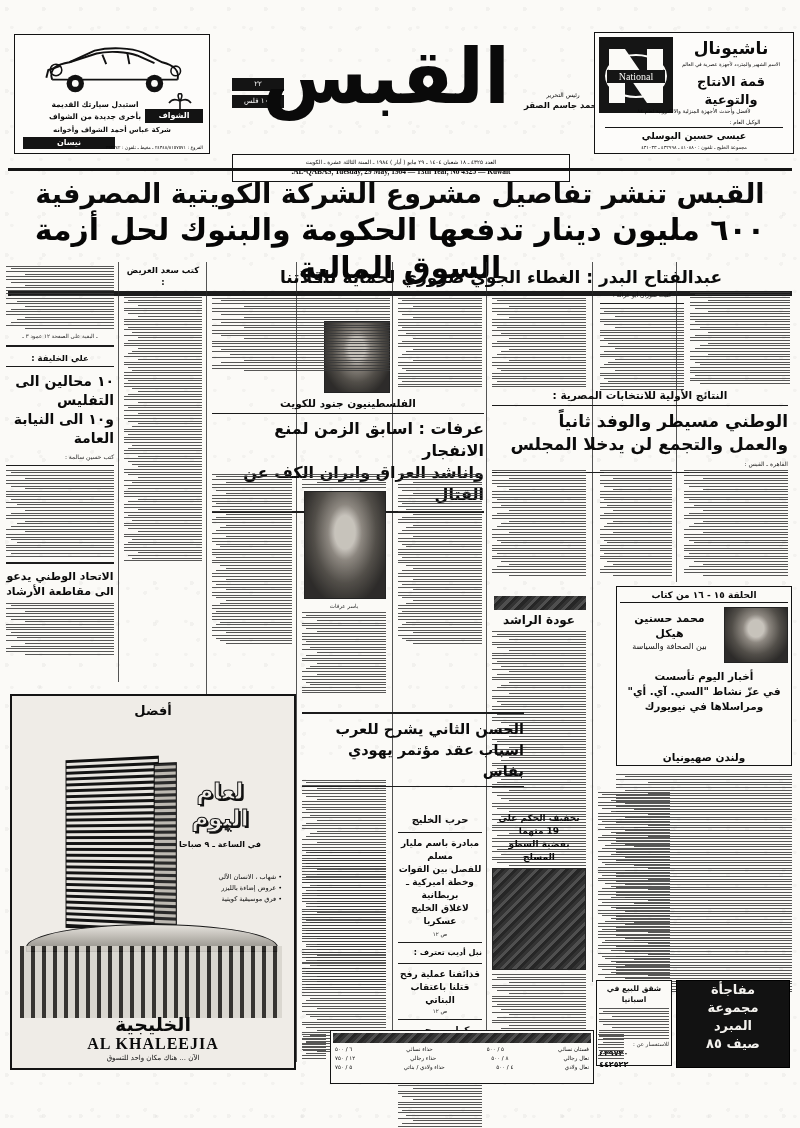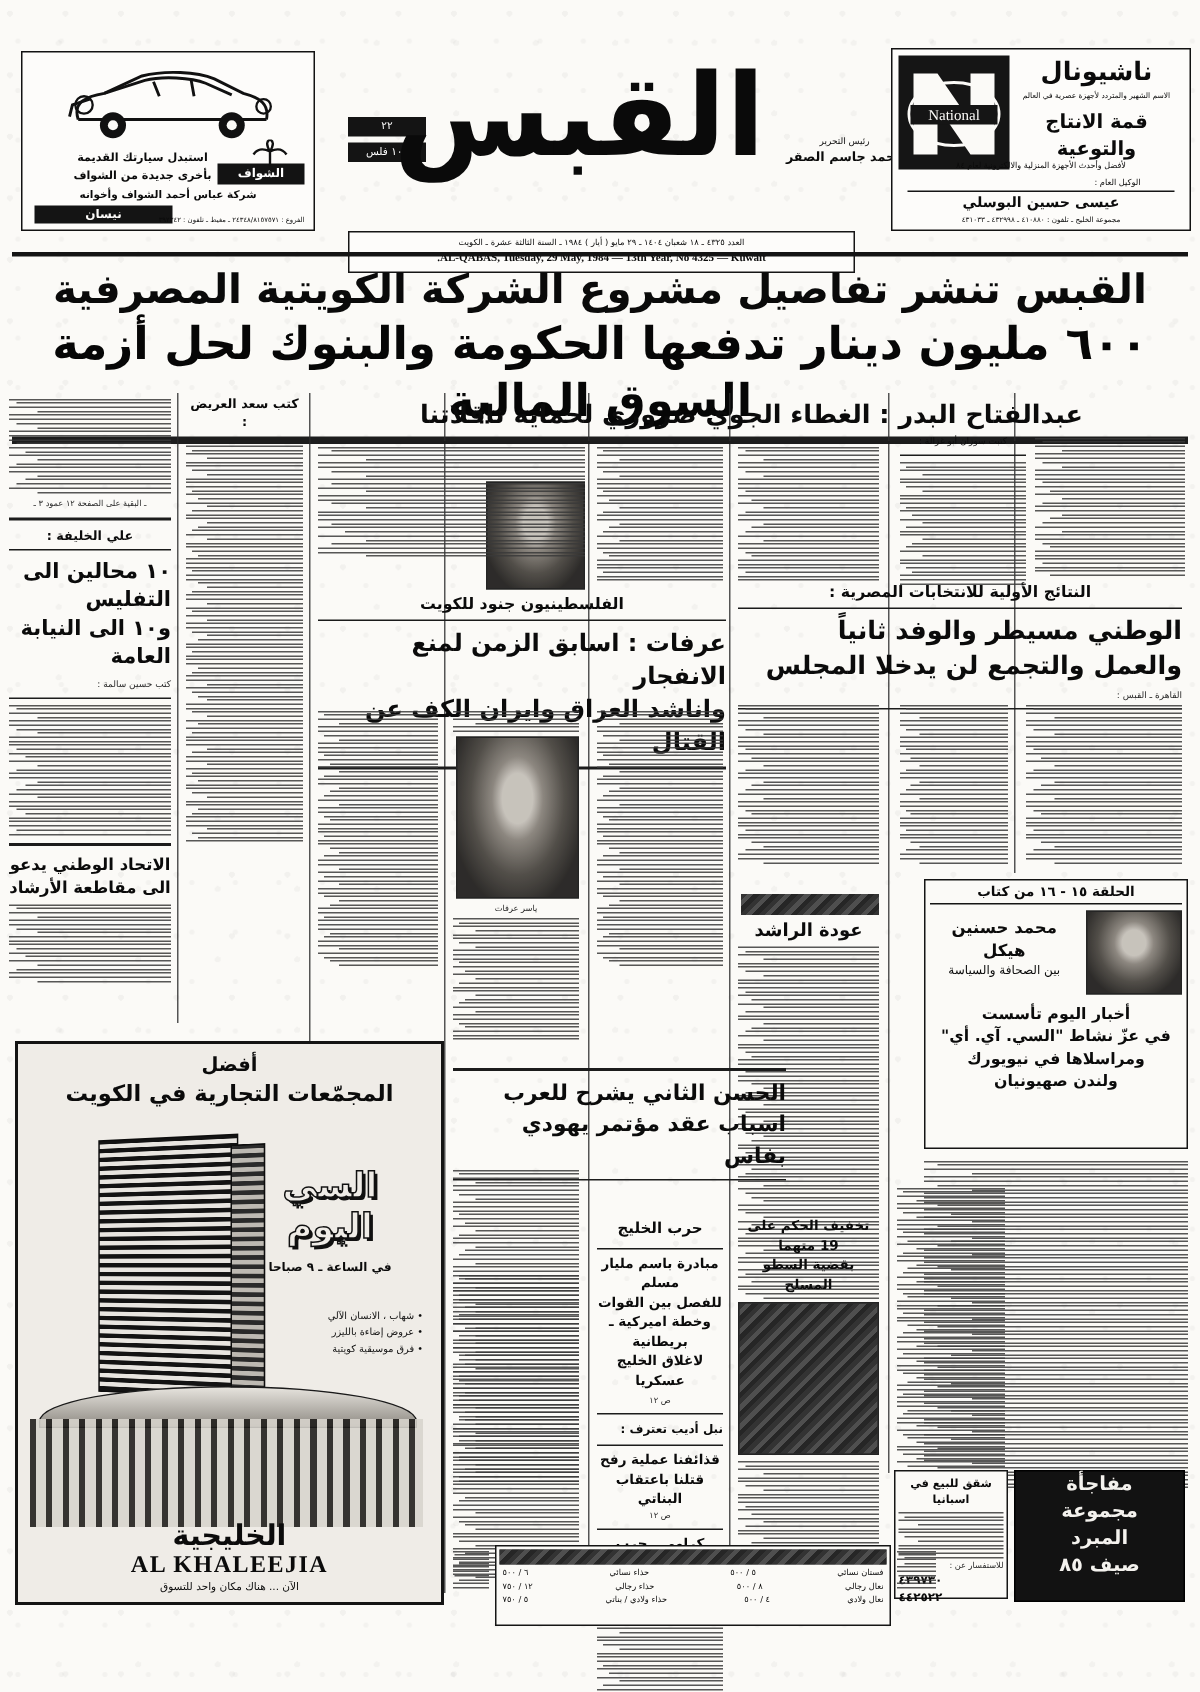--- a/index.html
+++ b/index.html
@@ -1105,21 +1105,21 @@
   </div>
 
   <div id="heikal">
     <div class="hd ar">الحلقة ١٥ - ١٦ من كتاب</div>
     <div class="photo soft port smallphoto"></div>
     <div class="nm ar">محمد حسنين هيكل</div>
     <div class="sb ar">بين الصحافة والسياسة</div>
     <div class="bg ar">أخبار اليوم تأسست</div>
     <div class="bg ar" style="padding-top:0;">في عزّ نشاط "السي. آي. أي"</div>
     <div class="bg ar" style="padding-top:0;">ومراسلاها في نيويورك</div>
-    <div class="bg ar" style="padding-top:0;">ولندن صهيونيان</div>
+    <div class="bg ar" style="padding-top:0;margin-top:36px;">ولندن صهيونيان</div>
   </div>
   <div style="position:absolute;left:616px;top:772px;width:176px;">
     <div class="lines dense">
       <i></i>
         <i></i>
         <i></i>
         <i></i>
         <i></i>
         <i></i>
         <i></i>
@@ -1646,27 +1646,26 @@
         <i></i>
         <i></i>
         <i></i>
         <i></i>
     </div>
   </div>
 
   <div id="ad-khaleejia">
     <div class="kh-top ar">
       <div class="l1">أفضل</div>
-      <div class="l2">المجمّعات التجارية في الكويت</div>
     </div>
     <div class="tower"></div>
     <div class="podium"></div>
     <div class="crowd"></div>
     <div class="kh-open ar">
-      <div class="o1">السي</div>
+      <div class="o1">لعام</div>
       <div class="o2">اليوم</div>
       <div class="o3">في الساعة ـ ٩ صباحا</div>
     </div>
     <div class="kh-bullets ar">
       <div>• شهاب ، الانسان الآلي</div>
       <div>• عروض إضاءة بالليزر</div>
       <div>• فرق موسيقية كويتية</div>
     </div>
     <div class="kh-foot ar">
       <div class="logo-ar">الخليجية</div>

